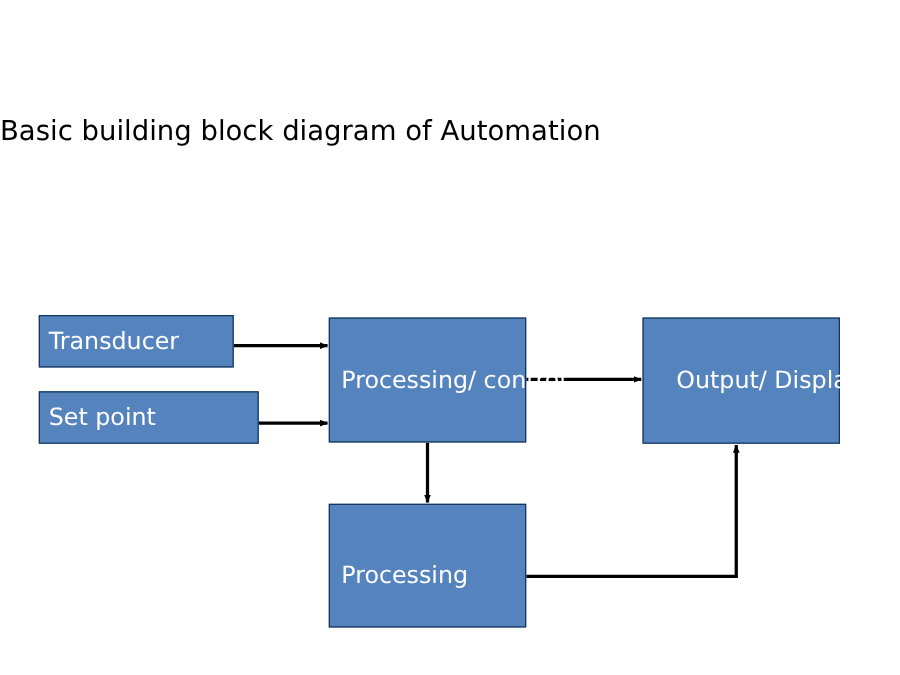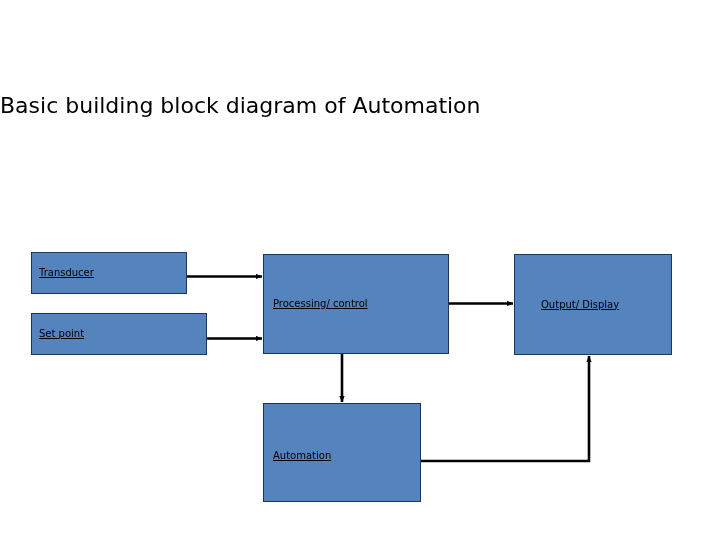--- a/index.html
+++ b/index.html
@@ -35,26 +35,25 @@
   }
   .block {
     position: absolute;
     box-sizing: border-box;
     background: #5483bd;
     border: 1.5px solid #17375e;
     display: flex;
     align-items: center;
   }
   .block-label {
-    font-size: 10px;
-    color: #000000;
+    font-size: 19px;
+    color: #ffffff;
     padding-left: 7px;
     white-space: nowrap;
     line-height: 1;
-    text-decoration: underline;
   }
   .block-label.indent {
     padding-left: 9px;
   }
   #svg-connectors {
     position: absolute;
     left: 0; top: 0;
     width: 720px;
     height: 540px;
     pointer-events: none;
@@ -96,25 +95,25 @@
   </svg>
 
   <div class="block" style="left:31px; top:252px; width:156px; height:42px;">
     <span class="block-label">Transducer</span>
   </div>
 
   <div class="block" style="left:31px; top:313px; width:176px; height:42px;">
     <span class="block-label">Set point</span>
   </div>
 
-  <div class="block" style="left:263px; top:254px; width:186px; height:100px;">
+  <div class="block" style="left:263px; top:254px; width:158px; height:100px;">
     <span class="block-label indent">Processing/ control</span>
   </div>
 
   <div class="block" style="left:514px; top:254px; width:158px; height:101px;">
     <span class="block-label" style="padding-left:26px;">Output/ Display</span>
   </div>
 
   <div class="block" style="left:263px; top:403px; width:158px; height:99px; align-items:flex-start;">
-    <span class="block-label indent" style="margin-top:47px;">Automation</span>
+    <span class="block-label indent" style="margin-top:47px;">Processing</span>
   </div>
 
 </div>
 
 </body></html>

